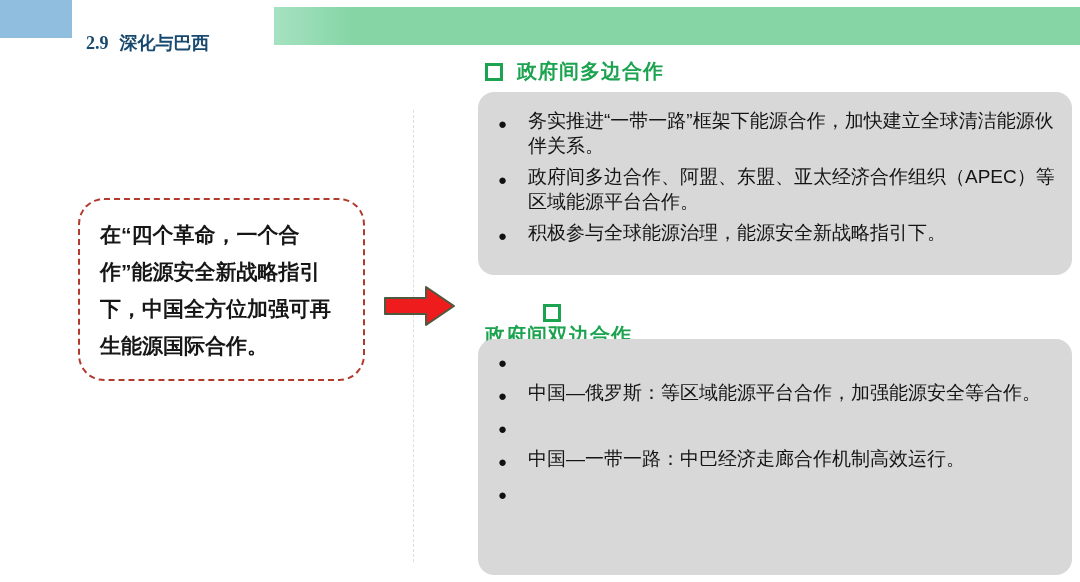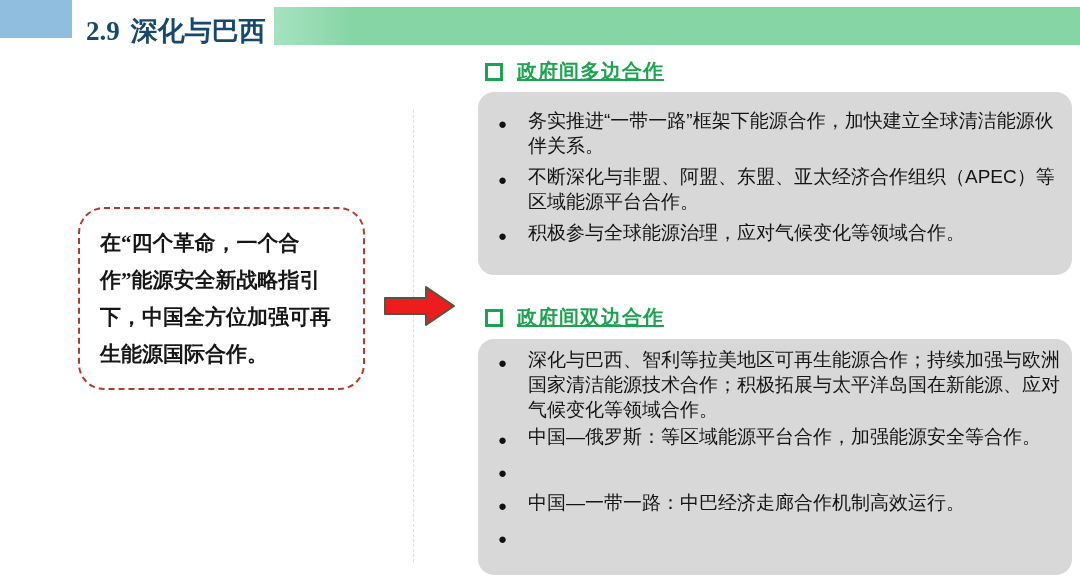--- a/index.html
+++ b/index.html
@@ -3,47 +3,46 @@
 <meta charset="utf-8">
 <style>
   html,body{margin:0;padding:0;background:#ffffff;}
   .slide{
     position:relative; width:1080px; height:582px; background:#ffffff;
     overflow:hidden; font-family:"Liberation Sans", sans-serif; color:#141414;
   }
   
   .accent-block{position:absolute; left:0; top:8; width:72px; height:38px; background:#8FBEDF;}
   .title-row{
-    position:absolute; left:86px; top:12px; height:38px; display:flex; align-items:center; gap:11px;
-    font-family:"Liberation Serif", serif; font-weight:bold; font-size:27px; color:#17486E;
+    position:absolute; left:86px; top:24px; height:38px; display:flex; align-items:center; gap:11px;
+    font-family:"Liberation Serif", serif; font-weight:bold; font-size:18px; color:#17486E;
     white-space:nowrap;
   }
   .green-bar{
     position:absolute; left:274px; top:7px; width:806px; height:38px;
     background:linear-gradient(90deg,#a6e2c1 0%,#85d5a5 10%,#85d5a5 100%);
   }
   
   .vline{position:absolute; left:413px; top:110px; height:452px; width:0; border-left:1px dashed #dedede;}
   
   .intro-box{
-    position:absolute; left:78px; top:207px; width:287px; height:183px; box-sizing:border-box;
+    position:absolute; left:78px; top:198px; width:287px; height:183px; box-sizing:border-box;
     border:2px dashed #B13A2C; border-radius:26px; display:flex; align-items:center;
     padding:6px 16px 6px 20px;
-    font-family:Liberation Serif, serif;
   }
   .intro-box p{margin:0; font-size:21px; font-weight:bold; line-height:37px; color:#161616;}
   
   .arrow{position:absolute; left:383px; top:284px;}
   
   .sec-head{
     position:absolute; left:485px; display:flex; align-items:center;
-    font-size:20px; font-weight:bold; color:#1CA350; letter-spacing:1px; white-space:nowrap;text-decoration:underline;
+    font-size:20px; font-weight:bold; color:#1CA350; letter-spacing:1px; white-space:nowrap;
   }
   .sec-head.first{top:58px;}
-  .sec-head.second{top:304px;}
+  .sec-head.second{top:304px;flex-direction:column;}
   .sq{
     display:inline-block; width:12px; height:12px; border:3px solid #1CA350;
     margin-right:14px; flex:0 0 auto;
   }
   
   .panel{
     position:absolute; left:478px; width:594px; box-sizing:border-box;
     background:#D8D8D8; border-radius:16px;
   }
   .panel.first{top:92px; padding:16px 0 10px 0; min-height:183px;}
@@ -81,36 +80,35 @@
     <span class="sq"></span>
     <span>政府间多边合作</span>
   </div>
   <div class="panel first">
     <div class="item">
       <span class="dot">●</span>
       <span class="txt">务实推进“一带一路”框架下能源合作，加快建立全球清洁能源伙伴关系。</span>
     </div>
     <div class="item">
       <span class="dot">●</span>
-      <span class="txt">不断深化与非盟、阿盟、东盟、亚太经济合作组织（APEC）等区域能源平台合作。</span>
+      <span class="txt">政府间多边合作、阿盟、东盟、亚太经济合作组织（APEC）等区域能源平台合作。</span>
     </div>
     <div class="item">
       <span class="dot">●</span>
-      <span class="txt">积极参与全球能源治理，应对气候变化等领域合作。</span>
+      <span class="txt">积极参与全球能源治理，能源安全新战略指引下。</span>
     </div>
   </div>
 
   <div class="sec-head second">
     <span class="sq"></span>
     <span>政府间双边合作</span>
   </div>
   <div class="panel second">
     <div class="item">
       <span class="dot">●</span>
-      <span class="txt">深化与巴西、智利等拉美地区可再生能源合作；持续加强与欧洲国家清洁能源技术合作；积极拓展与太平洋岛国在新能源、应对气候变化等领域合作。</span>
     </div>
     <div class="item">
       <span class="dot">●</span>
       <span class="txt">中国—俄罗斯：等区域能源平台合作，加强能源安全等合作。</span>
     </div>
     <div class="item">
       <span class="dot">●</span>
     </div>
     <div class="item">
       <span class="dot">●</span>

